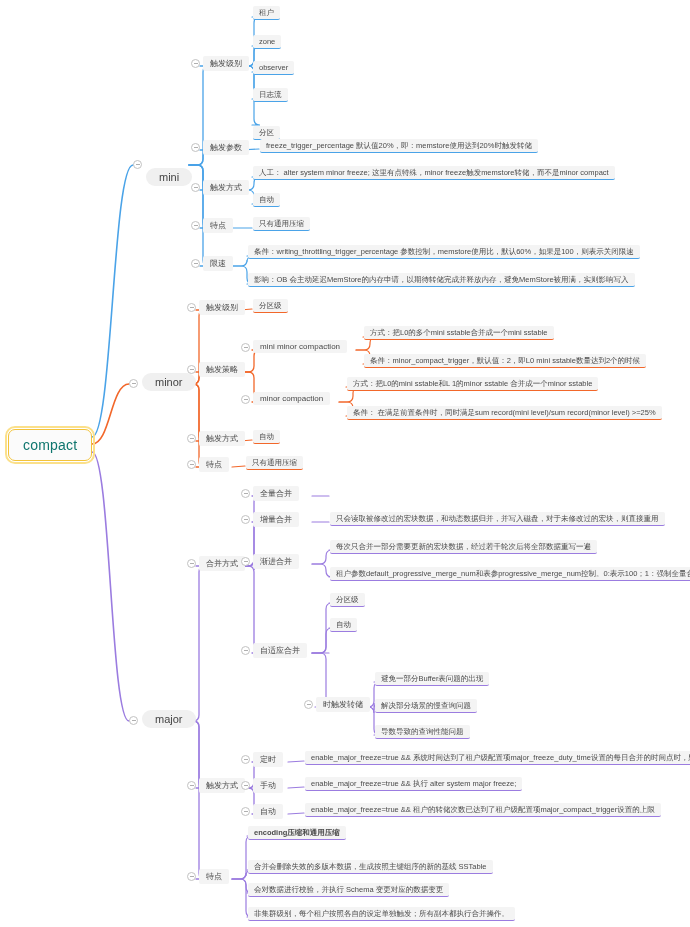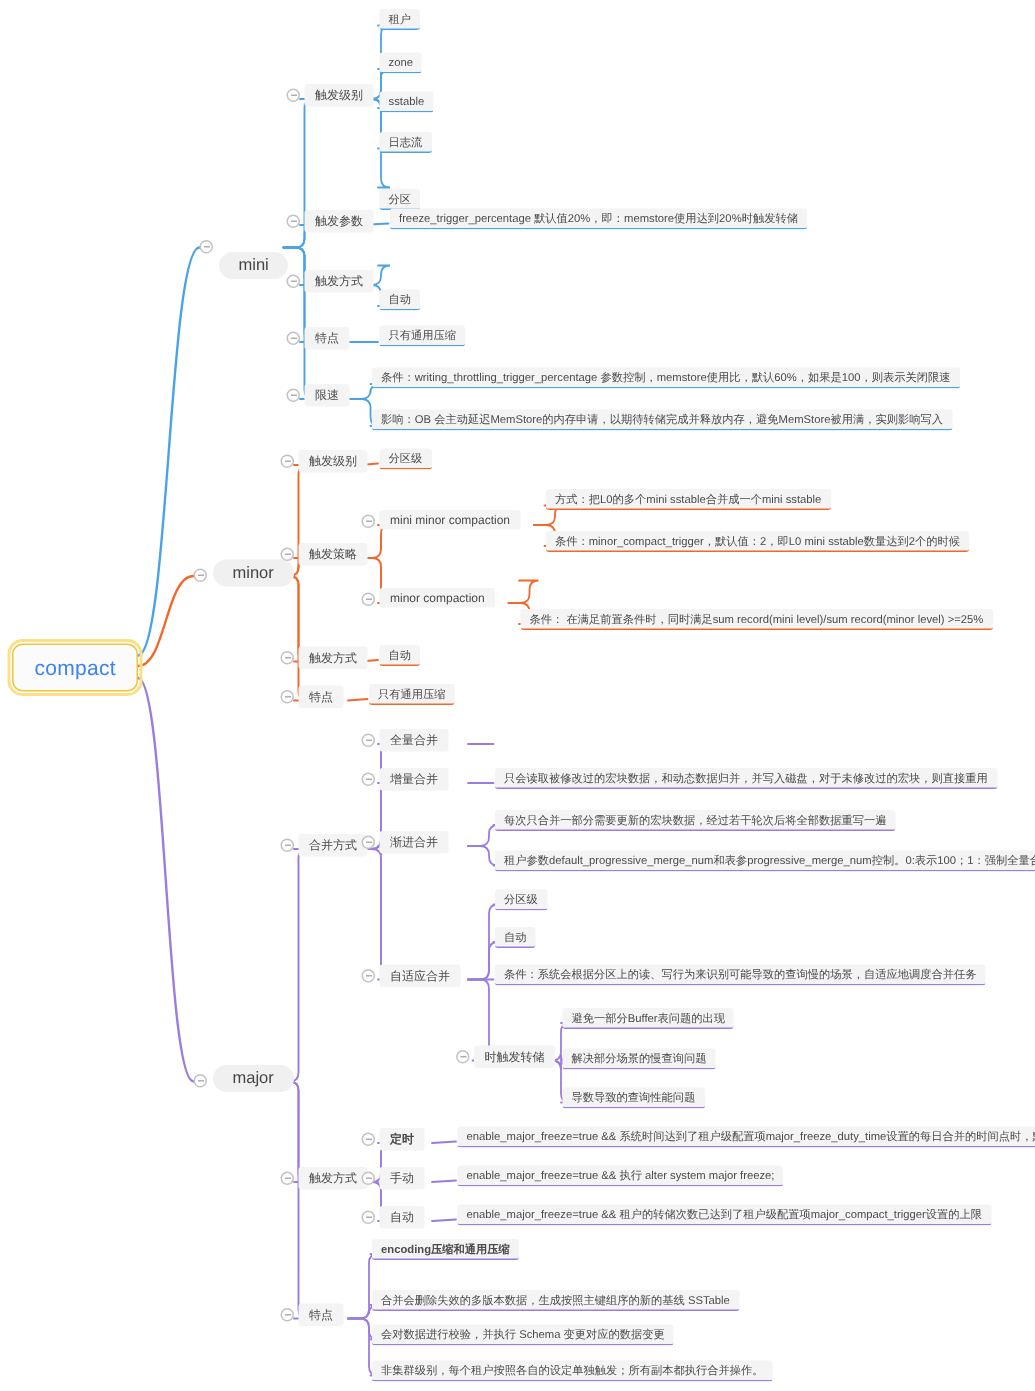--- a/index.html
+++ b/index.html
@@ -27,21 +27,21 @@
   }
   
   .root{
     background:#fbfbfb;
     border:1px solid #f3c33a;
     outline:2px solid #fbe08a;
     outline-offset:1px;
     border-radius:7px;
     padding:7px 14px;
     font-size:14px;
-    color:#3b82f6;
+    color:#0f766e;
     letter-spacing:.2px;
   }
   
   .lvl1{
     background:#f0f0f0;
     border-radius:11px;
     padding:3px 13px;
     font-size:11px;
     color:#444;
   }
@@ -163,35 +163,37 @@
 
   <div class="node lvl2" style="left:203px;top:56px;">
     <span>触发级别</span></div>
   <div class="tog" style="left:191px;top:59px;"></div>
 
   <div class="node leaf u c-mini" style="left:253px;top:6px;">
     <span>租户</span></div>
   <div class="node leaf u c-mini" style="left:253px;top:35px;">
     <span>zone</span></div>
   <div class="node leaf u c-mini" style="left:253px;top:61px;">
-    <span>sstable</span></div>
+    <span>observer</span></div>
   <div class="node leaf u c-mini" style="left:253px;top:88px;">
     <span>日志流</span></div>
   <div class="node leaf u c-mini" style="left:253px;top:114px;margin-top:12px;">
     <span>分区</span></div>
 
   <div class="node lvl2" style="left:203px;top:140px;">
     <span>触发参数</span></div>
   <div class="tog" style="left:191px;top:143px;"></div>
   <div class="node leaf u c-mini" style="left:260px;top:139px;">
     <span>freeze_trigger_percentage 默认值20%，即：memstore使用达到20%时触发转储</span></div>
 
   <div class="node lvl2" style="left:203px;top:180px;">
     <span>触发方式</span></div>
   <div class="tog" style="left:191px;top:183px;"></div>
+  <div class="node leaf u c-mini" style="left:253px;top:166px;">
+    <span>人工： alter system minor freeze; 这里有点特殊，minor freeze触发memstore转储，而不是minor compact</span></div>
   <div class="node leaf u c-mini" style="left:253px;top:193px;">
     <span>自动</span></div>
 
   <div class="node lvl2" style="left:203px;top:218px;">
     <span>特点</span></div>
   <div class="tog" style="left:191px;top:221px;"></div>
   <div class="node leaf u c-mini" style="left:253px;top:217px;">
     <span>只有通用压缩</span></div>
 
   <div class="node lvl2" style="left:203px;top:256px;">
@@ -221,20 +223,22 @@
     <span>mini minor compaction</span></div>
   <div class="tog" style="left:241px;top:343px;"></div>
   <div class="node leaf u c-minor" style="left:364px;top:326px;">
     <span>方式：把L0的多个mini sstable合并成一个mini sstable</span></div>
   <div class="node leaf u c-minor" style="left:364px;top:354px;">
     <span>条件：minor_compact_trigger，默认值：2，即L0 mini sstable数量达到2个的时候</span></div>
 
   <div class="node lvl2" style="left:253px;top:392px;">
     <span>minor compaction</span></div>
   <div class="tog" style="left:241px;top:395px;"></div>
+  <div class="node leaf u c-minor" style="left:347px;top:377px;">
+    <span>方式：把L0的mini sstable和L 1的minor sstable 合并成一个minor sstable</span></div>
   <div class="node leaf u c-minor" style="left:347px;top:406px;">
     <span>条件： 在满足前置条件时，同时满足sum record(mini level)/sum record(minor level) &gt;=25%</span></div>
 
   <div class="node lvl2" style="left:199px;top:431px;">
     <span>触发方式</span></div>
   <div class="tog" style="left:187px;top:434px;"></div>
   <div class="node leaf u c-minor" style="left:253px;top:430px;">
     <span>自动</span></div>
 
   <div class="node lvl2" style="left:199px;top:457px;">
@@ -270,38 +274,36 @@
   <div class="node leaf u c-major" style="left:330px;top:567px;">
     <span>租户参数default_progressive_merge_num和表参progressive_merge_num控制。0:表示100；1：强制全量合并；x：每次合并1/x</span></div>
 
   <div class="node lvl2" style="left:253px;top:643px;">
     <span>自适应合并</span></div>
   <div class="tog" style="left:241px;top:646px;"></div>
   <div class="node leaf u c-major" style="left:330px;top:593px;">
     <span>分区级</span></div>
   <div class="node leaf u c-major" style="left:330px;top:618px;">
     <span>自动</span></div>
-  <div class="node leaf u c-major" style="left:330px;top:643px;">
-    <span>条件：系统会根据分区上的读、写行为来识别可能导致的查询慢的场景，自适应地调度合并任务</span></div>
 
   <div class="node lvl2" style="left:316px;top:697px;">
     <span>时触发转储</span></div>
   <div class="tog" style="left:304px;top:700px;"></div>
   <div class="node leaf u c-major" style="left:375px;top:672px;">
     <span>避免一部分Buffer表问题的出现</span></div>
   <div class="node leaf u c-major" style="left:375px;top:699px;">
     <span>解决部分场景的慢查询问题</span></div>
   <div class="node leaf u c-major" style="left:375px;top:725px;">
     <span>导数导致的查询性能问题</span></div>
 
   <div class="node lvl2" style="left:199px;top:778px;">
     <span>触发方式</span></div>
   <div class="tog" style="left:187px;top:781px;"></div>
 
-  <div class="node lvl2" style="left:253px;top:752px;font-weight:bold;">
+  <div class="node lvl2" style="left:253px;top:752px;">
     <span>定时</span></div>
   <div class="tog" style="left:241px;top:755px;"></div>
   <div class="node leaf u c-major" style="left:305px;top:751px;">
     <span>enable_major_freeze=true &amp;&amp; 系统时间达到了租户级配置项major_freeze_duty_time设置的每日合并的时间点时，默认02:00</span></div>
 
   <div class="node lvl2" style="left:253px;top:778px;">
     <span>手动</span></div>
   <div class="tog" style="left:241px;top:781px;"></div>
   <div class="node leaf u c-major" style="left:305px;top:777px;">
     <span>enable_major_freeze=true &amp;&amp; 执行 alter system major freeze;</span></div>

